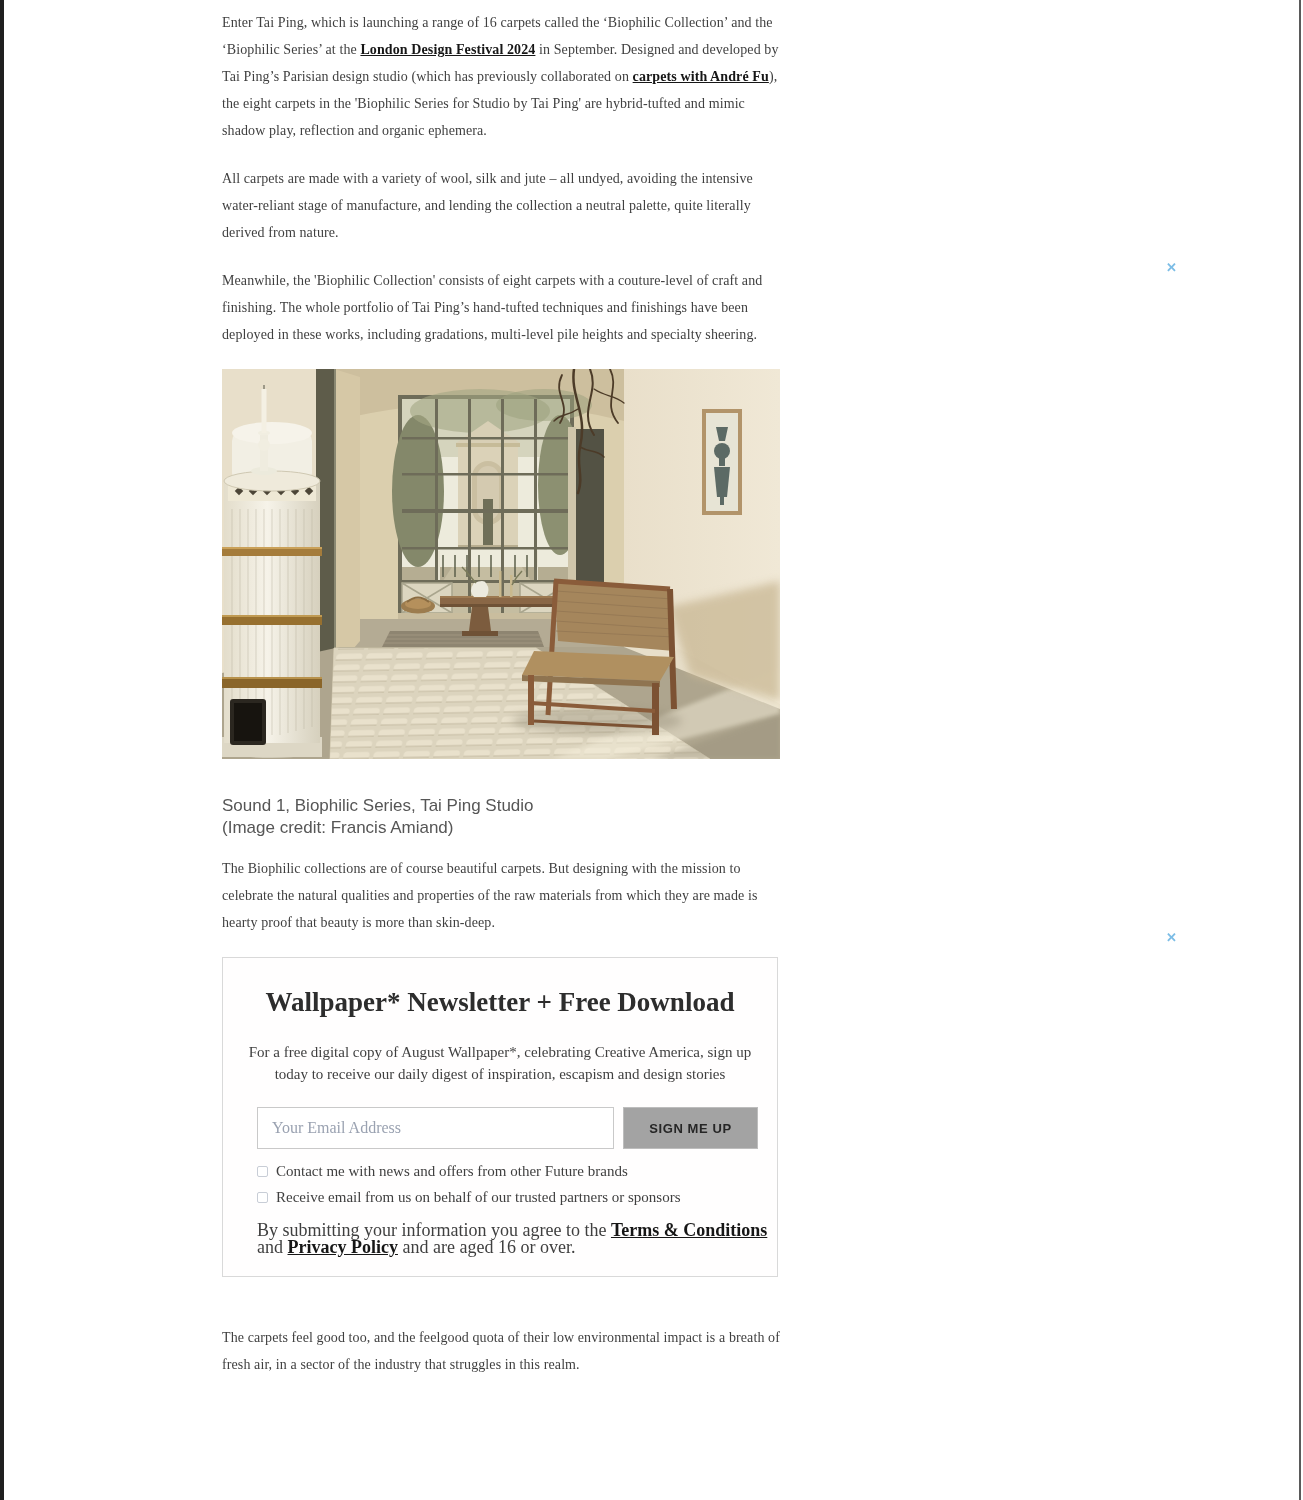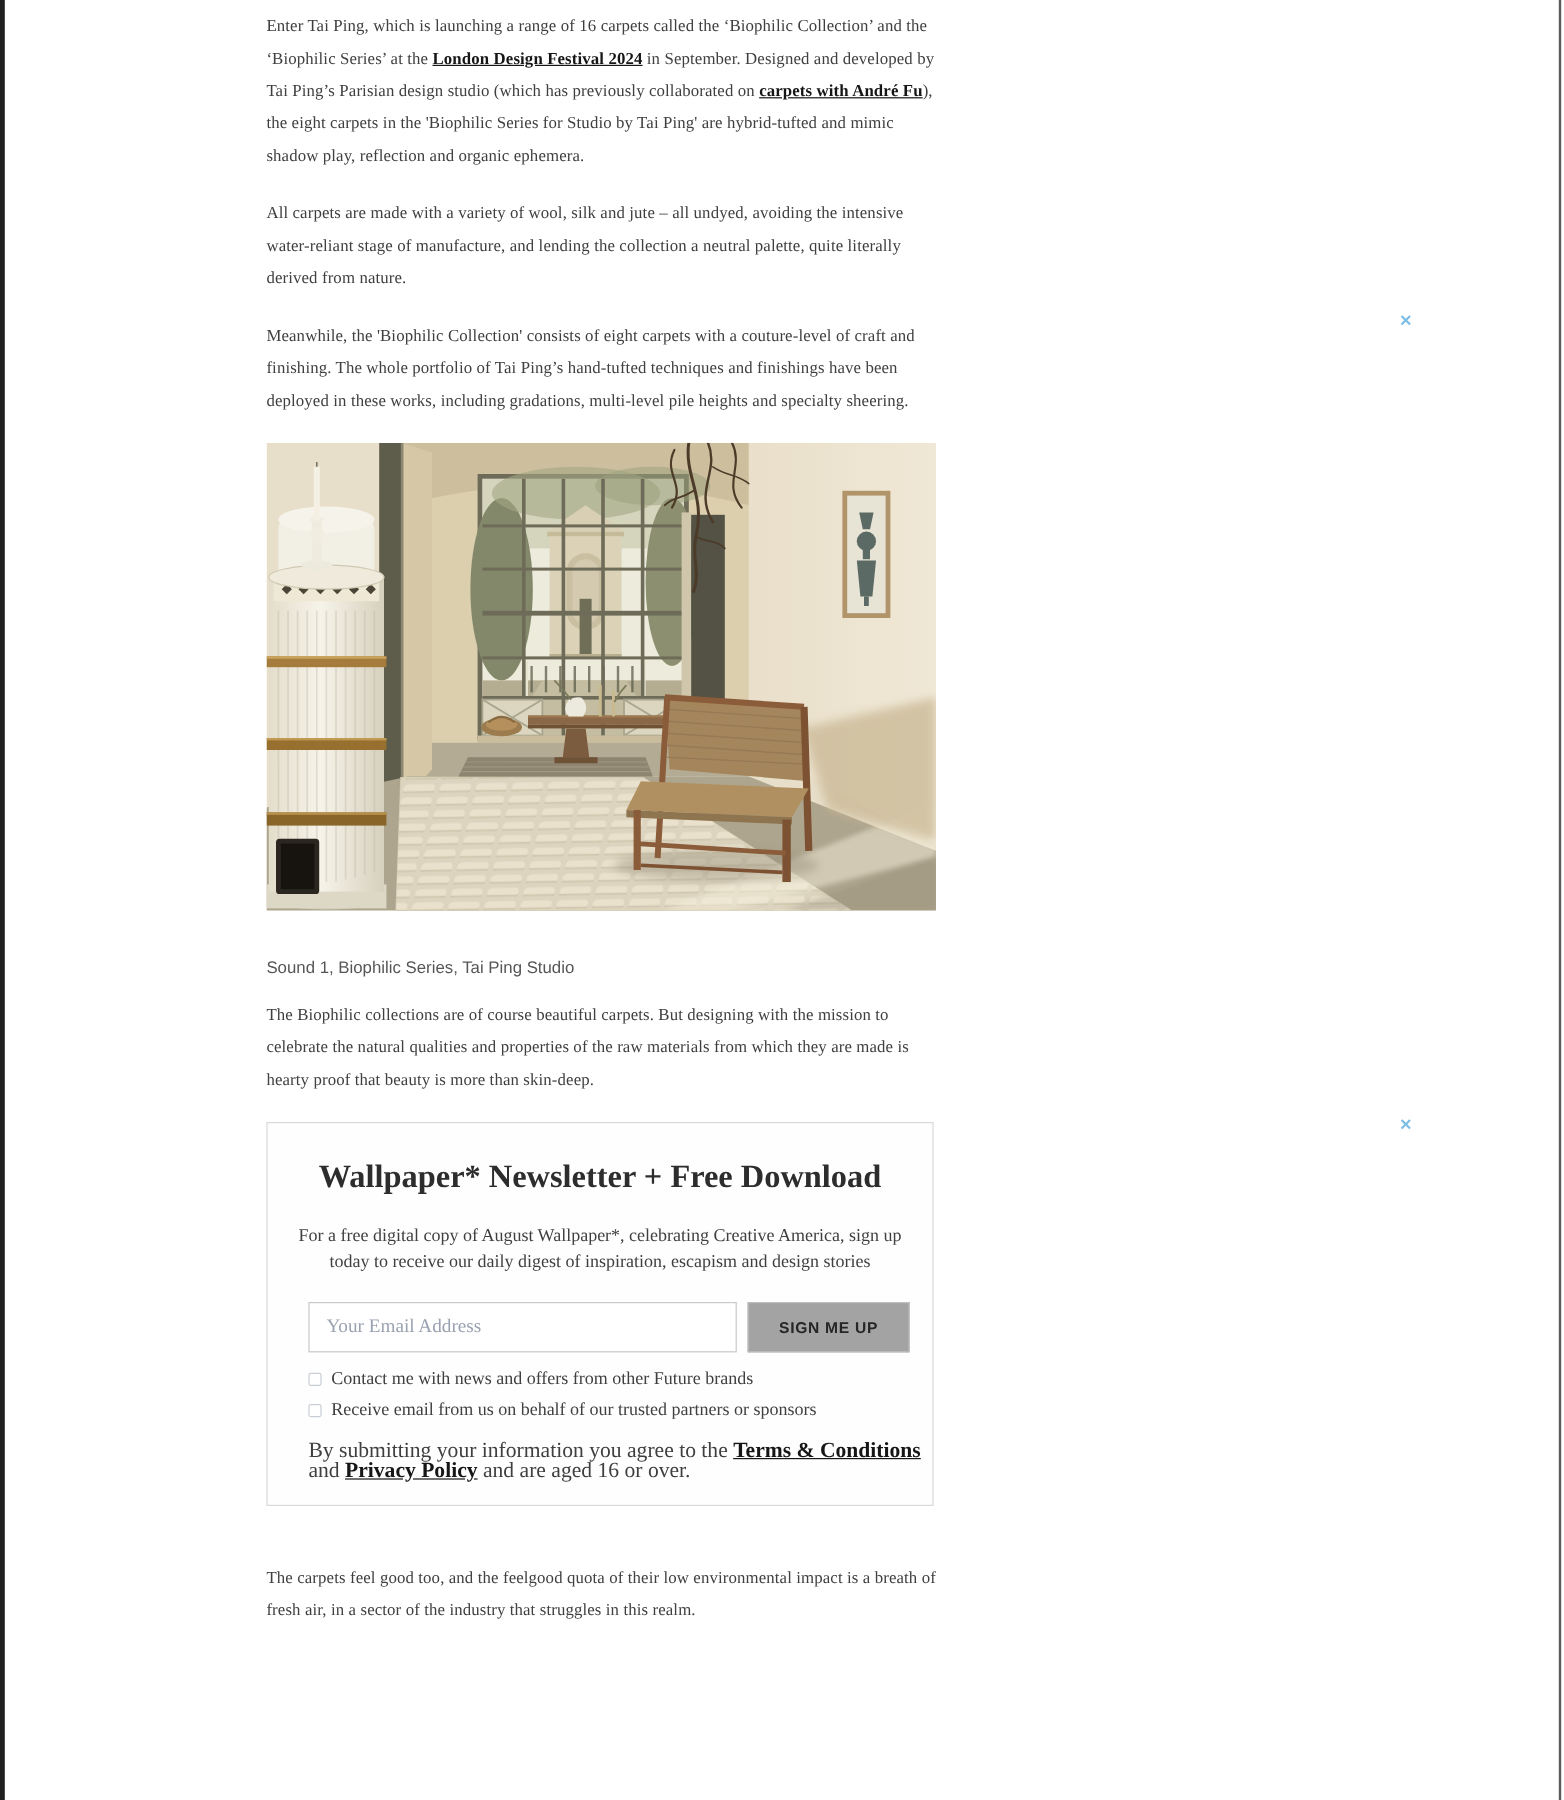--- a/index.html
+++ b/index.html
@@ -26,21 +26,21 @@
     font-size:14px; line-height:27px; margin:0 0 21px; letter-spacing:0.1px;
   }
   a.inline-link {
     color:#161616; font-weight:bold; text-decoration:underline; cursor:pointer;
   }
 
   .photo-wrap { width:558px; height:390px; margin:3px 0 13px; overflow:hidden; }
   .photo-wrap svg { display:block; }
 
   .caption {
-    font-family:"Liberation Sans", sans-serif; font-size:14px; line-height:22px;
+    font-family:"Liberation Sans", sans-serif; font-size:17px; line-height:22px;
     color:#565656; margin-bottom:16px;margin-top:36px;
   }
 
   .newsletter {
     width:556px; border:1px solid #d9d9d9; background:#fffefe;
     padding:29px 17px 20px; margin:20px 0 0;
   }
   .newsletter .nl-title {
     font-family:"Liberation Serif", serif; font-weight:bold; font-size:27px;
     color:#2d2d2d; text-align:center; margin:0 0 24px;
@@ -310,20 +310,21 @@
         <circle cx="42" cy="76" r="6" fill="#f1eee1"></circle>
         <ellipse cx="42" cy="64" rx="6" ry="2.5" fill="#f1eee1"></ellipse>
         <rect x="39.5" y="20" width="5" height="44" fill="#f4f0e3"></rect>
         <line x1="42" y1="20" x2="42" y2="16" stroke="#6b6b5c" stroke-width="1.2"></line>
       </g>
     </svg>
   </div>
 
   <div class="caption">
     <div>Sound 1, Biophilic Series, Tai Ping Studio</div>
+    <div>(Image credit: Francis Amiand)</div>
   </div>
 
   <p class="body">The Biophilic collections are of course beautiful carpets. But designing with the mission to celebrate the natural qualities and properties of the raw materials from which they are made is hearty proof that beauty is more than skin-deep.</p>
 
   <div class="newsletter">
     <h2 class="nl-title">Wallpaper* Newsletter + Free Download</h2>
     <p class="nl-promo">For a free digital copy of August Wallpaper*, celebrating Creative America, sign up today to receive our daily digest of inspiration, escapism and design stories</p>
     <div class="form-row">
       <input class="email-input" type="text" placeholder="Your Email Address" style="">
       <button class="signup-btn">SIGN ME UP</button>

